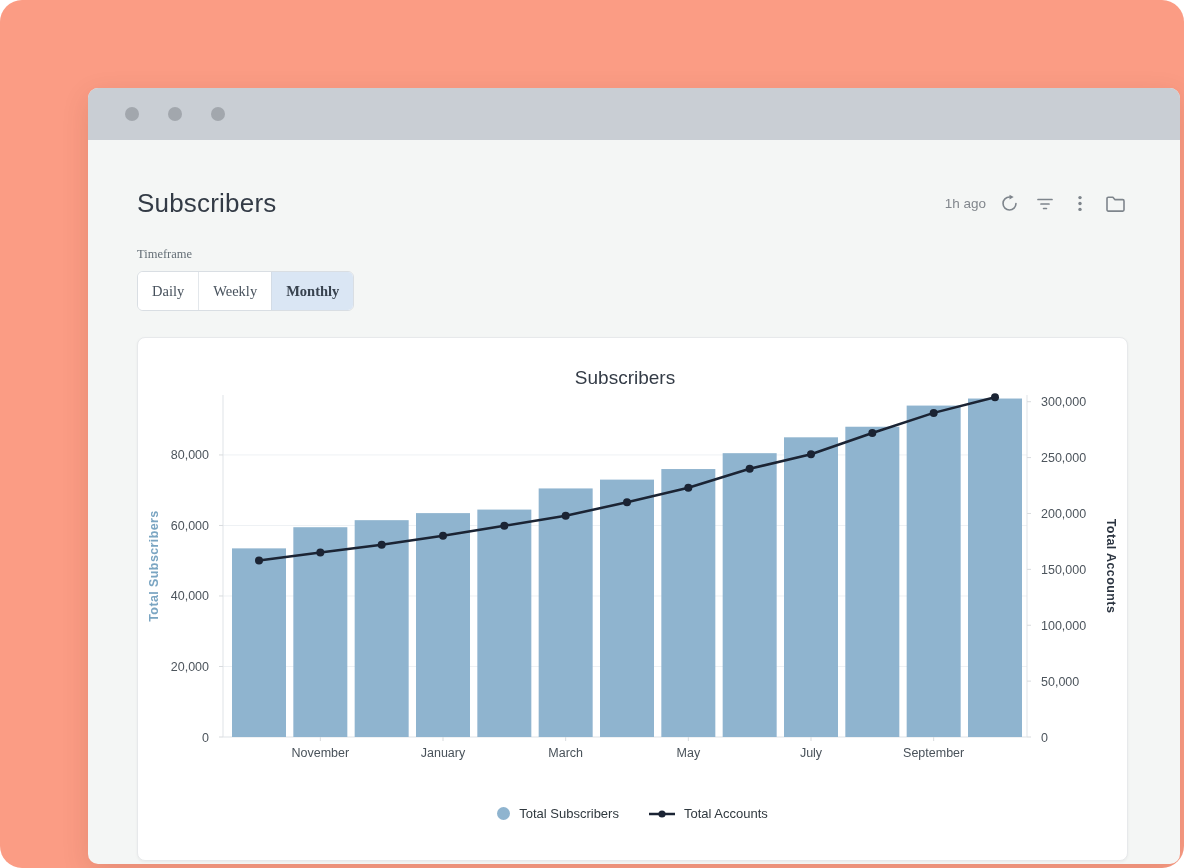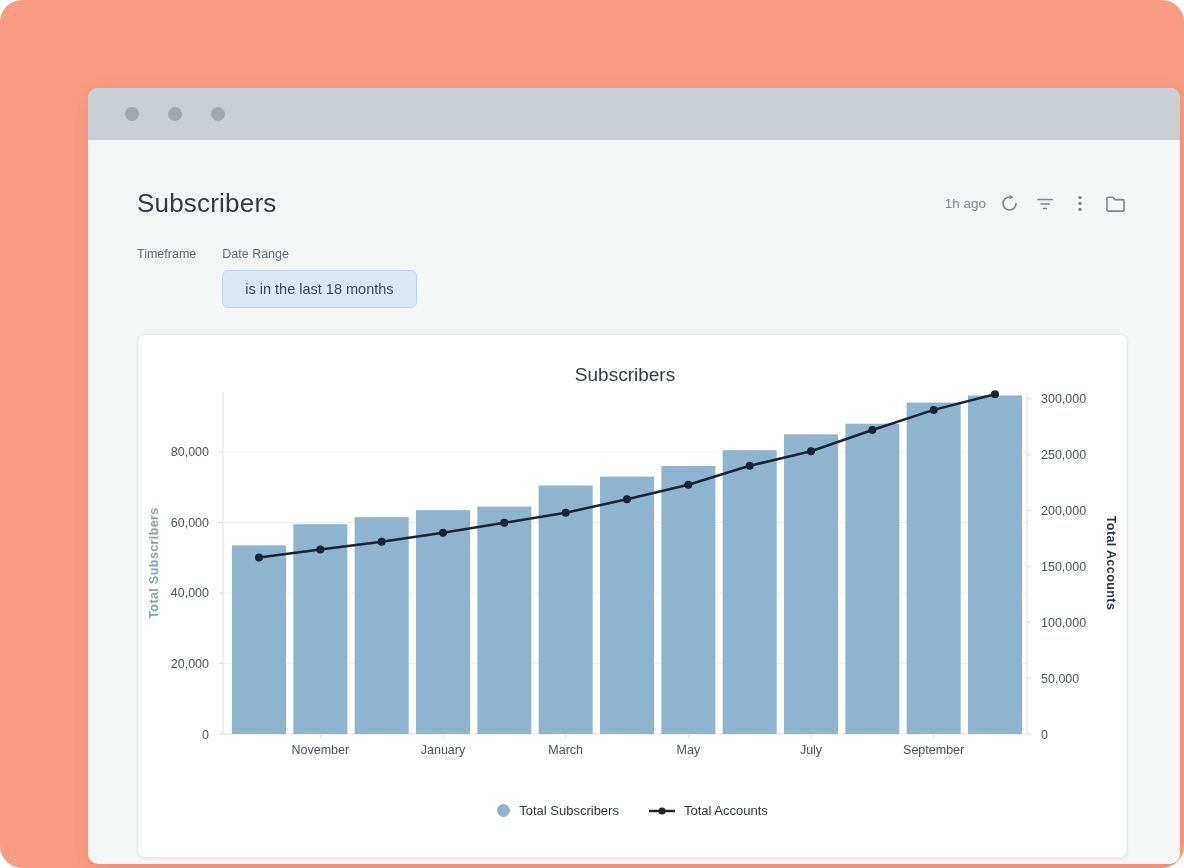--- a/index.html
+++ b/index.html
@@ -9,21 +9,21 @@
   .titlebar{height:52px;background:#C9CED4;border-radius:10px 10px 0 0;display:flex;align-items:center;
             padding-left:37px;gap:29px;}
   .dot{width:14px;height:14px;border-radius:50%;background:#A2A7AD;}
   .content{padding:0 52px 0 49px;}
   .page-header{margin-top:48px;display:flex;justify-content:space-between;align-items:center;}
   .page-title{font-size:26px;font-weight:500;color:#333B46;margin:0;letter-spacing:.2px;}
   .header-actions{display:flex;align-items:center;gap:12px;}
   .last-updated{font-size:13.5px;color:#82878D;}
   .icon-btn{background:none;border:none;padding:2px;cursor:pointer;display:flex;align-items:center;}
   .icon-btn svg{display:block;}
-  .filters{display:flex;gap:26px;margin-top:28px;}
+  .filters{display:flex;gap:18px;margin-top:28px;font-family:Liberation Serif, serif;}
   .filter-label{font-size:12.5px;color:#646E76;margin-bottom:9px;}
   .seg-group{display:inline-flex;border:1px solid #D9DEE3;border-radius:6px;overflow:hidden;background:#fff;height:38px;}
   .seg{padding:0 14px;line-height:38px;font-size:14.5px;color:#47515C;background:#fff;border:none;
        border-left:1px solid #E3E7EB;cursor:pointer;font-family:inherit;}
   .seg:first-child{border-left:none;}
   .seg.active{background:#DAE6F4;color:#38424E;font-weight:700;border-left-color:#D3DCE6;}
   .range-btn{height:38px;line-height:36px;padding:0 22px;background:#DBE7F6;border:1px solid #C2D4EC;
              border-radius:6px;font-size:14.5px;color:#3E4954;font-weight:500;cursor:pointer;font-family:inherit;}
   .card{margin-top:26px;background:#fff;border:1px solid #E7E9EB;border-radius:8px;height:524px;
         box-sizing:border-box;box-shadow:0 1px 3px rgba(0,0,0,.05);overflow:hidden;}
@@ -80,24 +80,25 @@
             <svg width="21" height="19" viewBox="0 0 21 19">
               <path d="M2 15.8 V4.6 a1.3 1.3 0 0 1 1.3-1.3 h4.6 l1.9 2.3 h7.9 a1.3 1.3 0 0 1 1.3 1.3 v8.9 a1.3 1.3 0 0 1 -1.3 1.3 H3.3 a1.3 1.3 0 0 1 -1.3-1.3 Z" fill="none" stroke="#7E858C" stroke-width="1.6" stroke-linejoin="round"></path>
             </svg>
           </button>
         </div>
       </div>
 
       <div class="filters">
         <div>
           <div class="filter-label">Timeframe</div>
-        </div>
-        <div>
-          <div class="filter-label">Date Range</div>
-          <button class="range-btn">is in the last 18 months</button>
+          <div class="seg-group">
+            <button class="seg">Daily</button>
+            <button class="seg">Weekly</button>
+            <button class="seg active">Monthly</button>
+          </div>
         </div>
       </div>
 
       <div class="card">
         <svg id="chart-svg" width="989" height="442" viewBox="0 0 989 442">
             <text x="487" y="46" text-anchor="middle" class="c-title">Subscribers</text>
             <line x1="85" x2="889" y1="328.4845360824742" y2="328.4845360824742" class="grid"></line>
             <line x1="85" x2="889" y1="257.96907216494844" y2="257.96907216494844" class="grid"></line>
             <line x1="85" x2="889" y1="187.45360824742266" y2="187.45360824742266" class="grid"></line>
             <line x1="85" x2="889" y1="116.93814432989694" y2="116.93814432989694" class="grid"></line>

